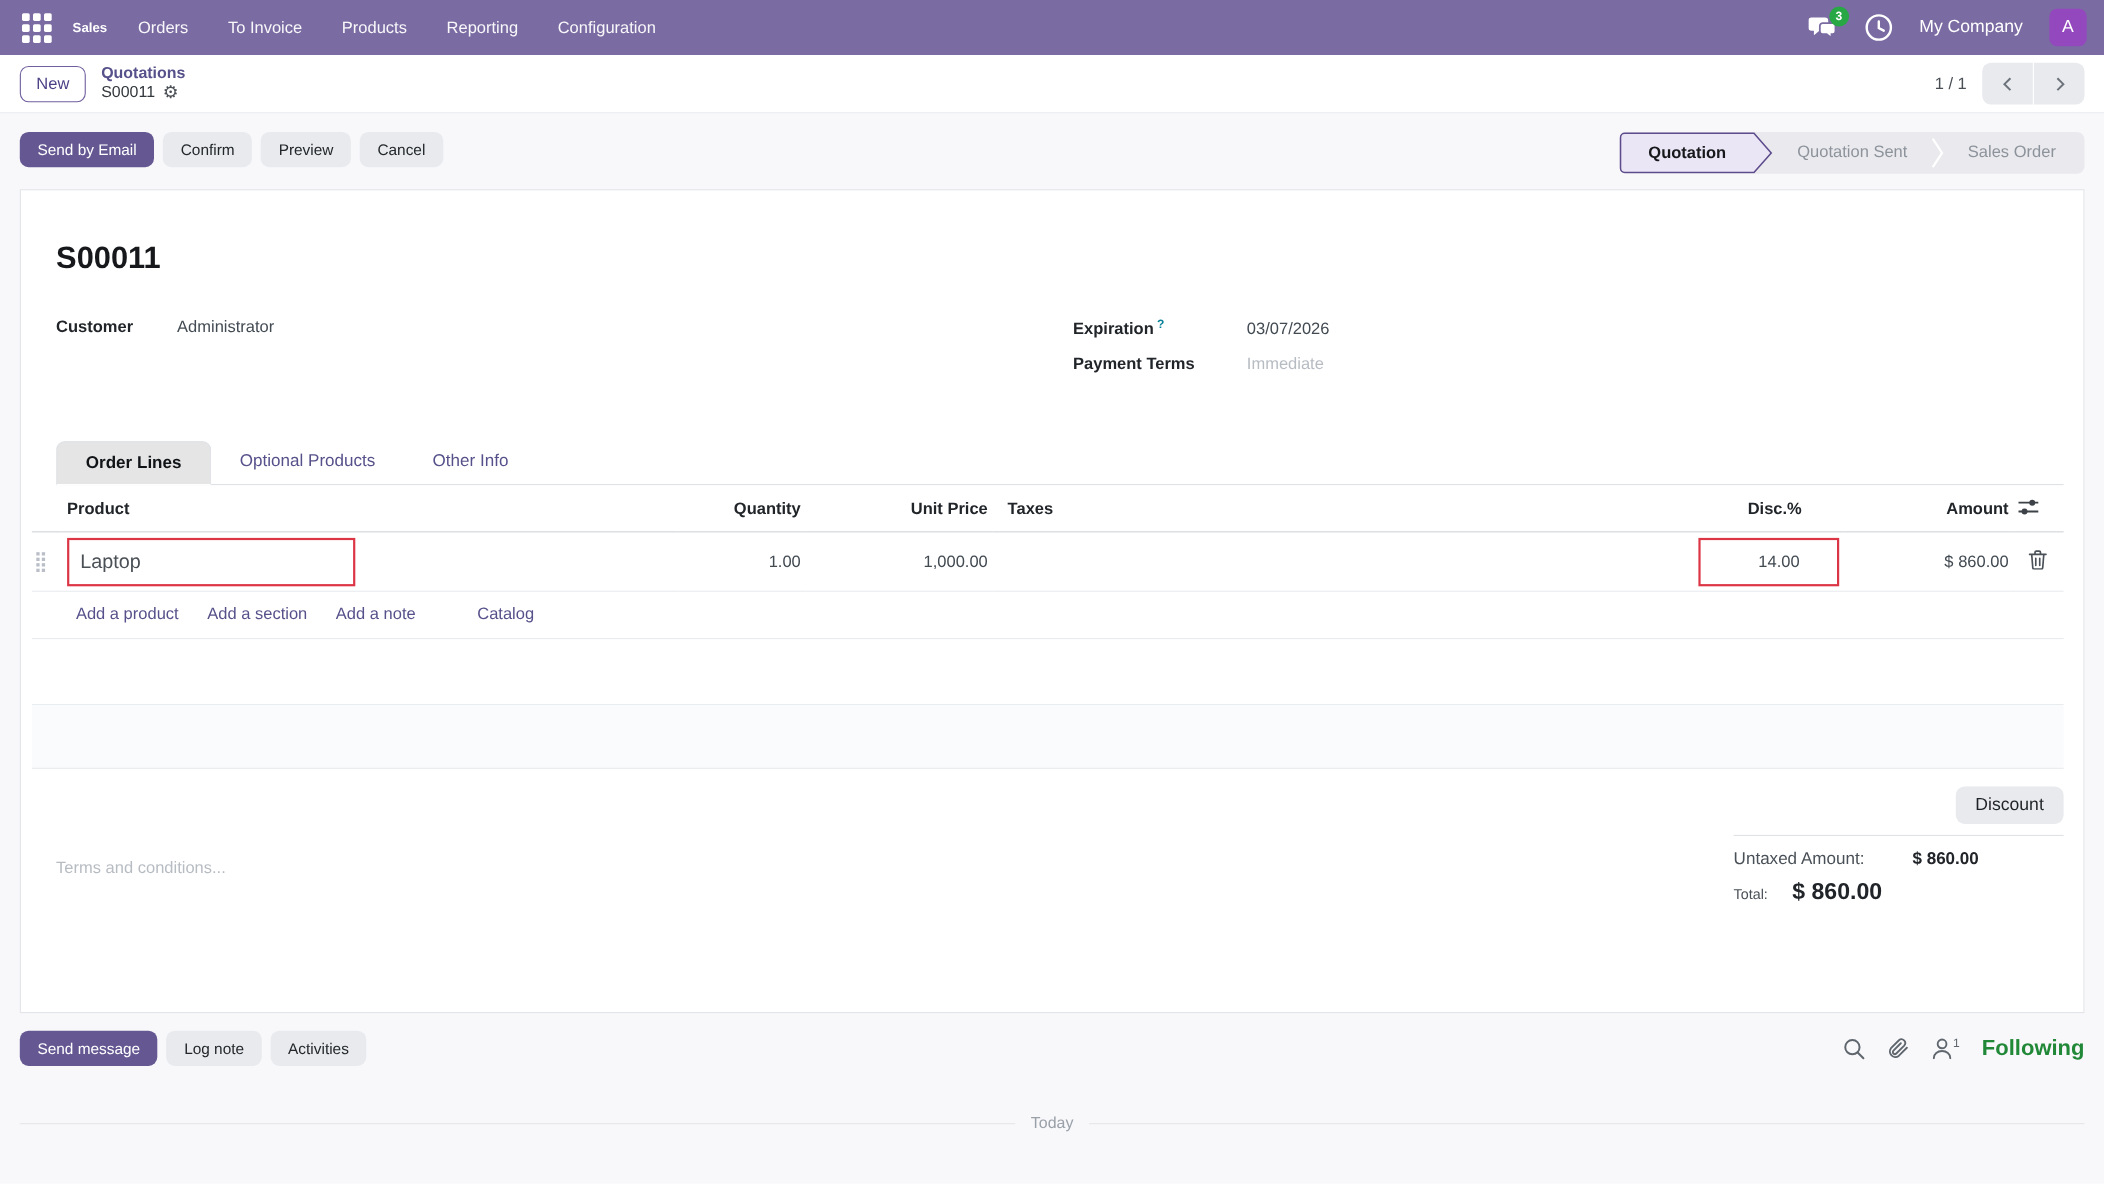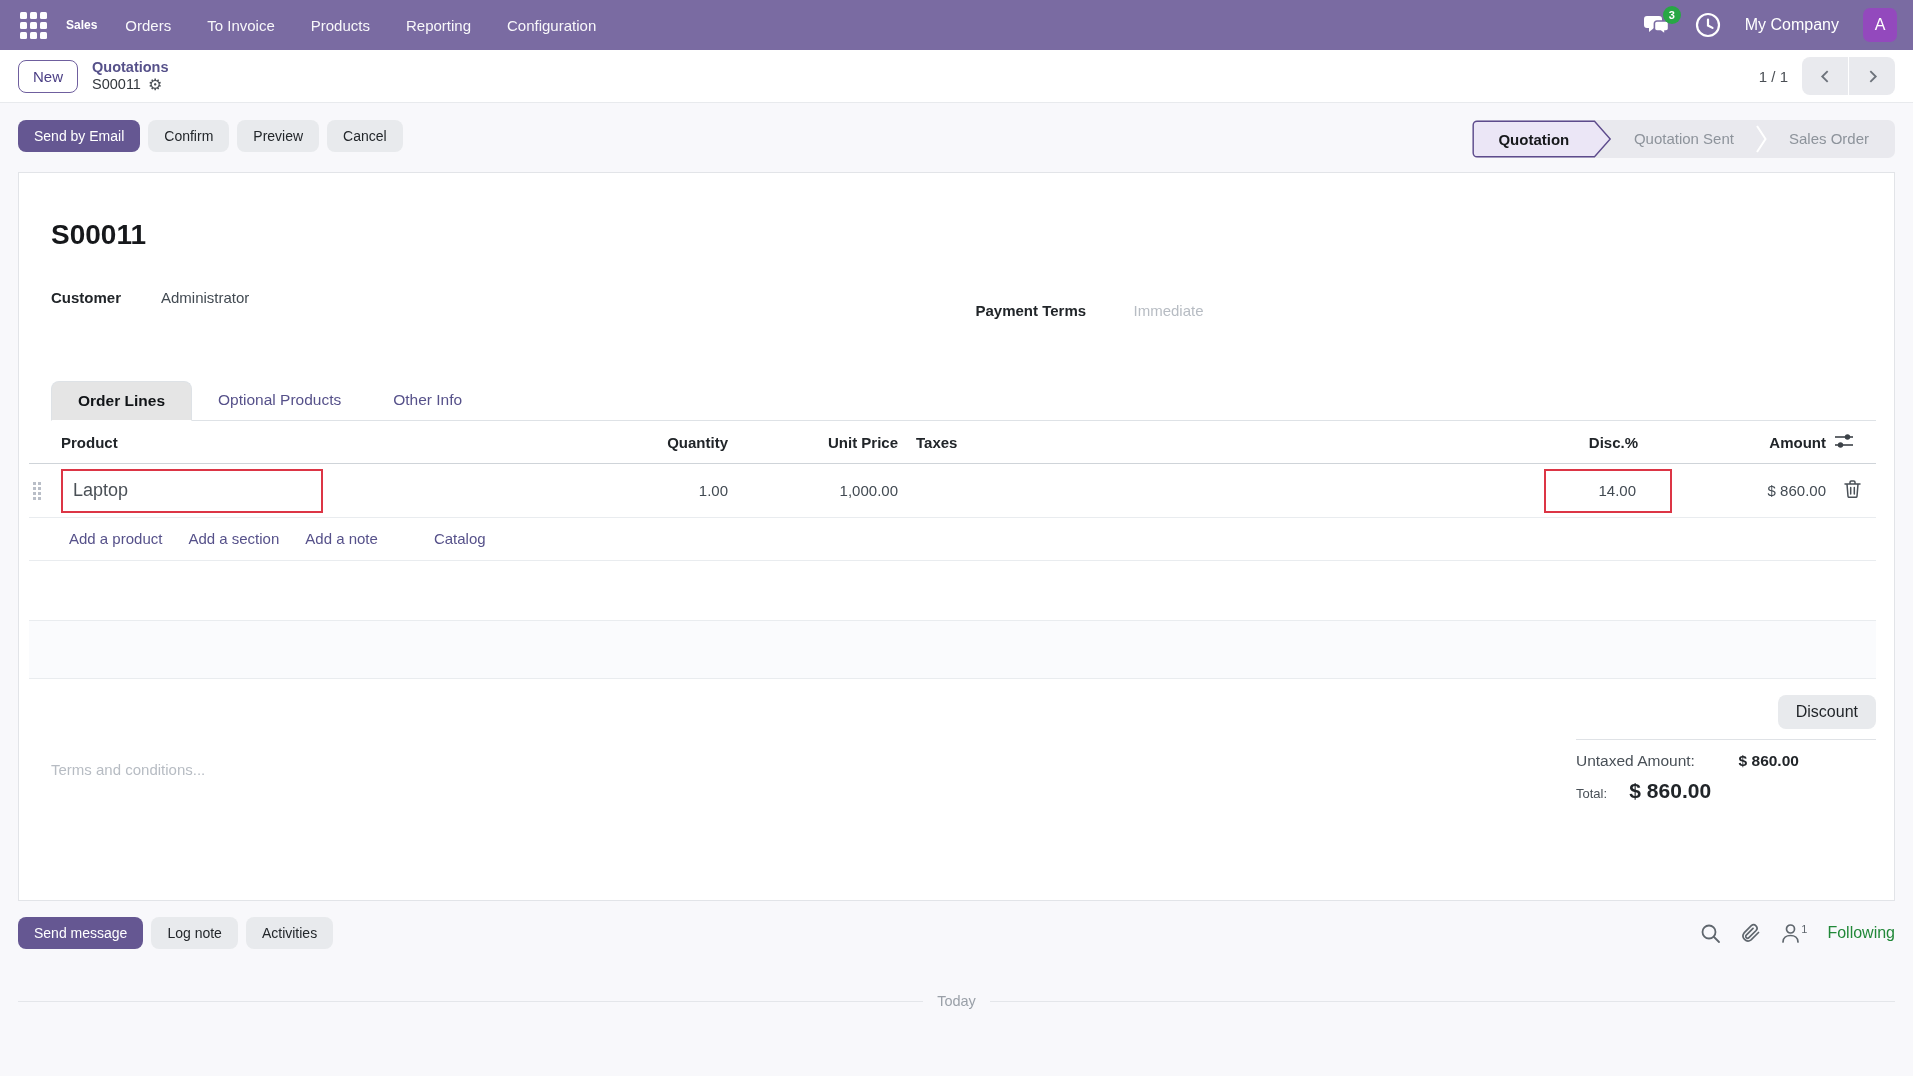--- a/index.html
+++ b/index.html
@@ -102,21 +102,21 @@
   .total-val { font-size:15.5px; font-weight:700; color:#212529; min-width:86px; text-align:right; }
   .grand .total-label { font-size:13px; }
   .grand .total-val { font-size:21px; }
 
   
   .chatter { padding:16px 18px 0; display:flex; align-items:center; }
   .chatter-btns { display:flex; gap:8px; }
   .chatter-right { margin-left:auto; display:flex; align-items:center; gap:20px; }
   .icon-btn { background:none; border:none; cursor:pointer; display:flex; align-items:flex-start; padding:0; }
   .followers sup { font-size:11px; color:#5f666d; margin-left:1px; }
-  .following { color:#218838; font-size:16px; font-weight:400; cursor:pointer; }
+  .following { color:#218838; font-size:20px; font-weight:700; cursor:pointer; }
   .today-divider { display:flex; align-items:center; margin:44px 18px 0; color:#9aa0a8; font-size:14.5px; }
   .today-divider::before, .today-divider::after { content:""; flex:1; border-top:1px solid #e4e6ea; }
   .today-divider span { padding:0 14px; }
 </style>
 </head>
 <body>
 
 <nav class="navbar">
   <div class="apps-btn">
     <span class="grid-icon">
@@ -212,20 +212,24 @@
   <h1 class="record-title">S00011</h1>
 
   <div class="fields">
     <div class="col-left">
       <div class="field-row">
         <span class="field-label fl-left">Customer</span>
         <span class="field-value">Administrator</span>
       </div>
     </div>
     <div class="col-right">
+      <div class="field-row">
+        <span class="field-label fl-right"><span>Expiration</span><span class="help-q">?</span></span>
+        <span class="field-value">03/07/2026</span>
+      </div>
       <div class="field-row" style="margin-top:13px;">
         <span class="field-label fl-right">Payment Terms</span>
         <span class="field-value placeholder">Immediate</span>
       </div>
     </div>
   </div>
 
   <div class="tabs">
     <span class="tab active">Order Lines</span>
     <span class="tab">Optional Products</span>

